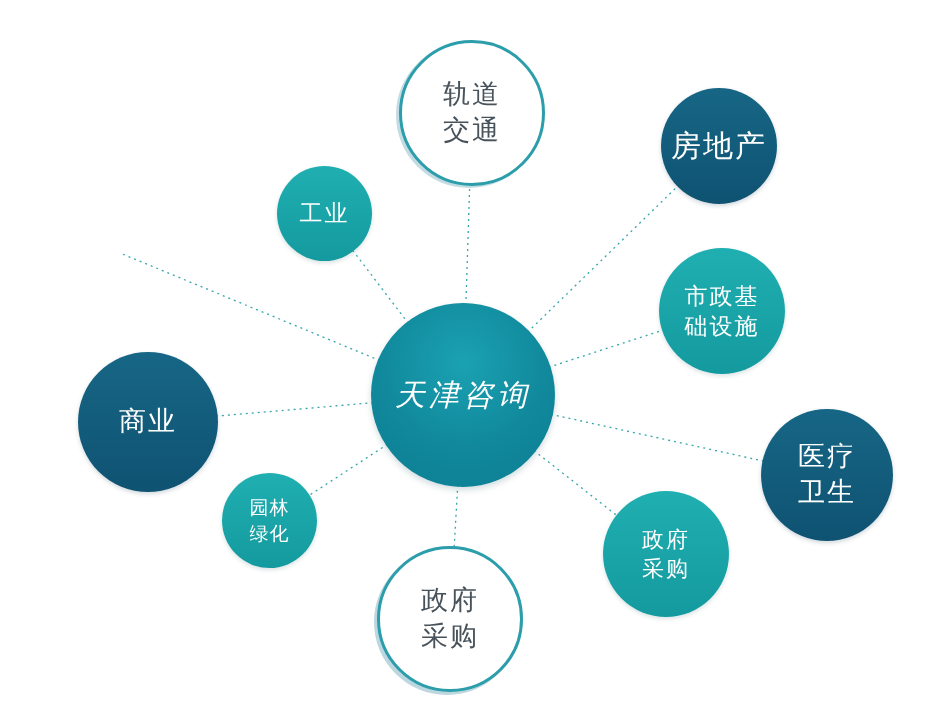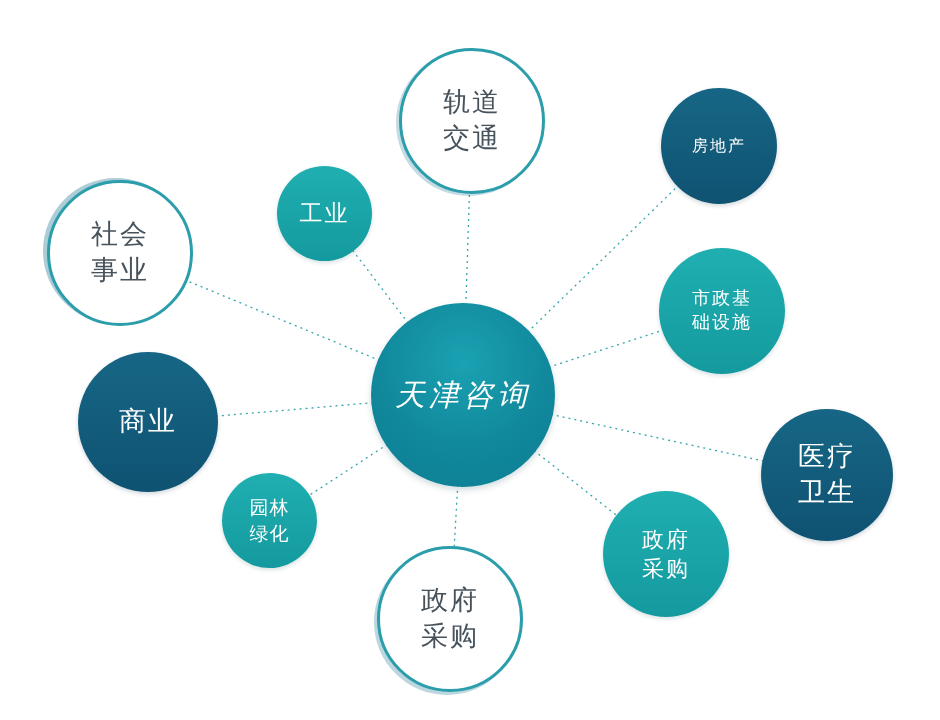--- a/index.html
+++ b/index.html
@@ -45,34 +45,34 @@
   .outline{
     background:#ffffff;
     border:3px solid #2b9dab;
     color:#47525b;
     box-shadow:-3px 2px 0 0 rgba(16,110,140,0.25);
   }
   
   .n-center   {left:371px;top:303px;width:184px;height:184px;font-style:italic;}
   .n-center .lbl{font-size:30px;letter-spacing:4px;}
 
-  .n-rail     {left:399px;top:48px;width:146px;height:146px;}
+  .n-rail     {left:399px;top:40px;width:146px;height:146px;}
   .n-rail .lbl{font-size:27px;width:62px;}
 
   .n-realestate{left:661px;top:88px;width:116px;height:116px;}
-  .n-realestate .lbl{font-size:16px;}
+  .n-realestate .lbl{font-size:30px;}
 
   .n-industry {left:277px;top:166px;width:95px;height:95px;}
   .n-industry .lbl{font-size:23px;}
 
   .n-social   {left:47px;top:180px;width:146px;height:146px;box-shadow:-4px -2px 0 0 rgba(16,110,140,0.35);}
   .n-social .lbl{font-size:27px;width:62px;}
 
   .n-municipal{left:659px;top:248px;width:126px;height:126px;}
-  .n-municipal .lbl{font-size:18px;width:79px;}
+  .n-municipal .lbl{font-size:23px;width:79px;}
 
   .n-commerce {left:78px;top:352px;width:140px;height:140px;}
   .n-commerce .lbl{font-size:27px;font-weight:400;}
 
   .n-culture  {left:761px;top:409px;width:132px;height:132px;}
   .n-culture .lbl{font-size:27px;width:62px;}
 
   .n-garden   {left:222px;top:473px;width:95px;height:95px;}
   .n-garden .lbl{font-size:19px;width:44px;letter-spacing:1px;}
 
@@ -107,23 +107,20 @@
   </div>
 
   <div class="node fill-dark n-realestate">
     <span class="lbl">房地产</span>
   </div>
 
   <div class="node fill-teal n-industry">
     <span class="lbl">工业</span>
   </div>
 
-  <div class="node outline n-social">
-    <span class="lbl">社会事业</span>
-  </div>
 
   <div class="node fill-teal n-municipal">
     <span class="lbl">市政基础设施</span>
   </div>
 
   <div class="node fill-dark n-commerce">
     <span class="lbl">商业</span>
   </div>
 
   <div class="node fill-dark n-culture">

